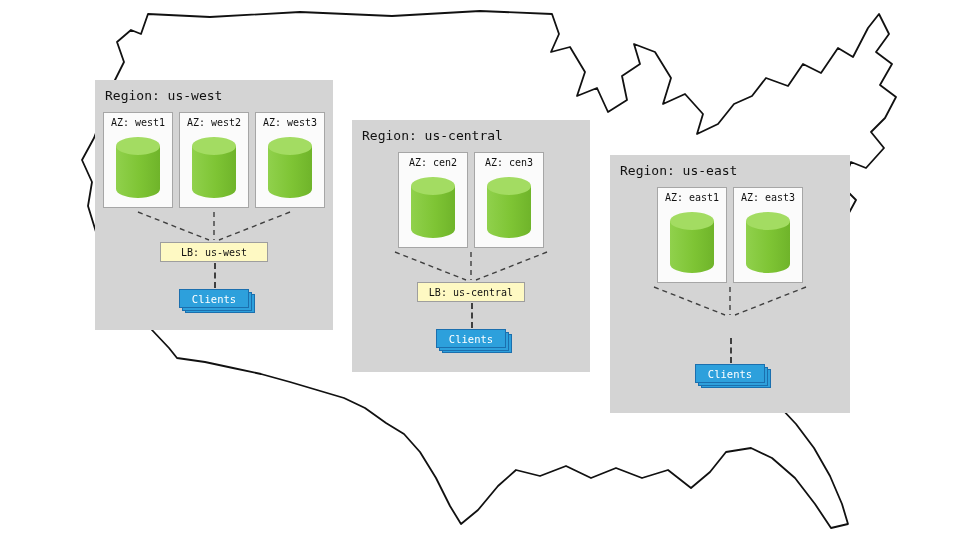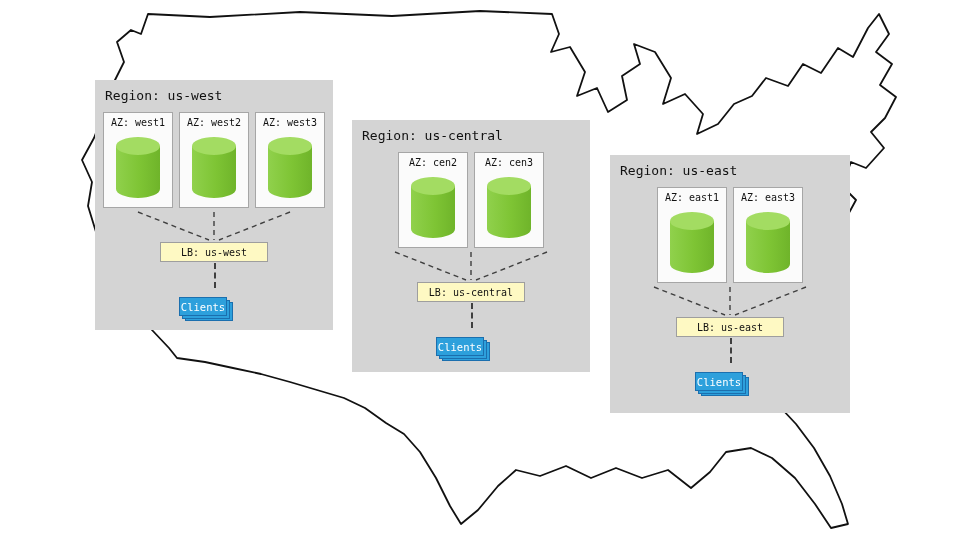--- a/index.html
+++ b/index.html
@@ -59,24 +59,23 @@
   .lb-client-line {
     position:absolute; top:183px; left:50%;
     height:25px; width:0;
     border-left:2px dashed #3f3f3f;
   }
   .clients-stack {
     position:absolute; top:209px; left:50%; transform:translateX(-50%);
     width:70px; height:26px;
   }
   .clients-layer {
-    position:absolute; width:48px; height:19px;
+    position:absolute; width:70px; height:19px;
     background:#2da0dc; border:1px solid #1b6fae;
     box-sizing:border-box;
-    margin-top:8px;
   }
   .clients-back { left:6px; top:5px; }
   .clients-mid  { left:3px; top:2.5px; }
   .clients-front {
     left:0; top:0;
     display:flex; align-items:center; justify-content:center;
     color:#ffffff; font-size:10.5px;
   }
 </style>
 </head>
@@ -166,23 +165,20 @@
     <div class="az-box">
       <div class="az-label">AZ: east3</div>
       <div class="cylinder"></div>
     </div>
   </div>
   <svg class="connector-svg" width="238" height="32" viewBox="0 0 238 32">
     <line x1="43" y1="2" x2="114" y2="30" stroke="#3f3f3f" stroke-width="1.4" stroke-dasharray="5,4"></line>
     <line x1="119" y1="2" x2="119" y2="30" stroke="#3f3f3f" stroke-width="1.4" stroke-dasharray="5,4"></line>
     <line x1="195" y1="2" x2="124" y2="30" stroke="#3f3f3f" stroke-width="1.4" stroke-dasharray="5,4"></line>
   </svg>
-  <div class="lb-box">
-    <span>LB: us-east</span>
-  </div>
   <div class="lb-client-line"></div>
   <div class="clients-stack">
     <div class="clients-layer clients-back"></div>
     <div class="clients-layer clients-mid"></div>
     <div class="clients-layer clients-front">
       <span>Clients</span>
     </div>
   </div>
 </div>
 

